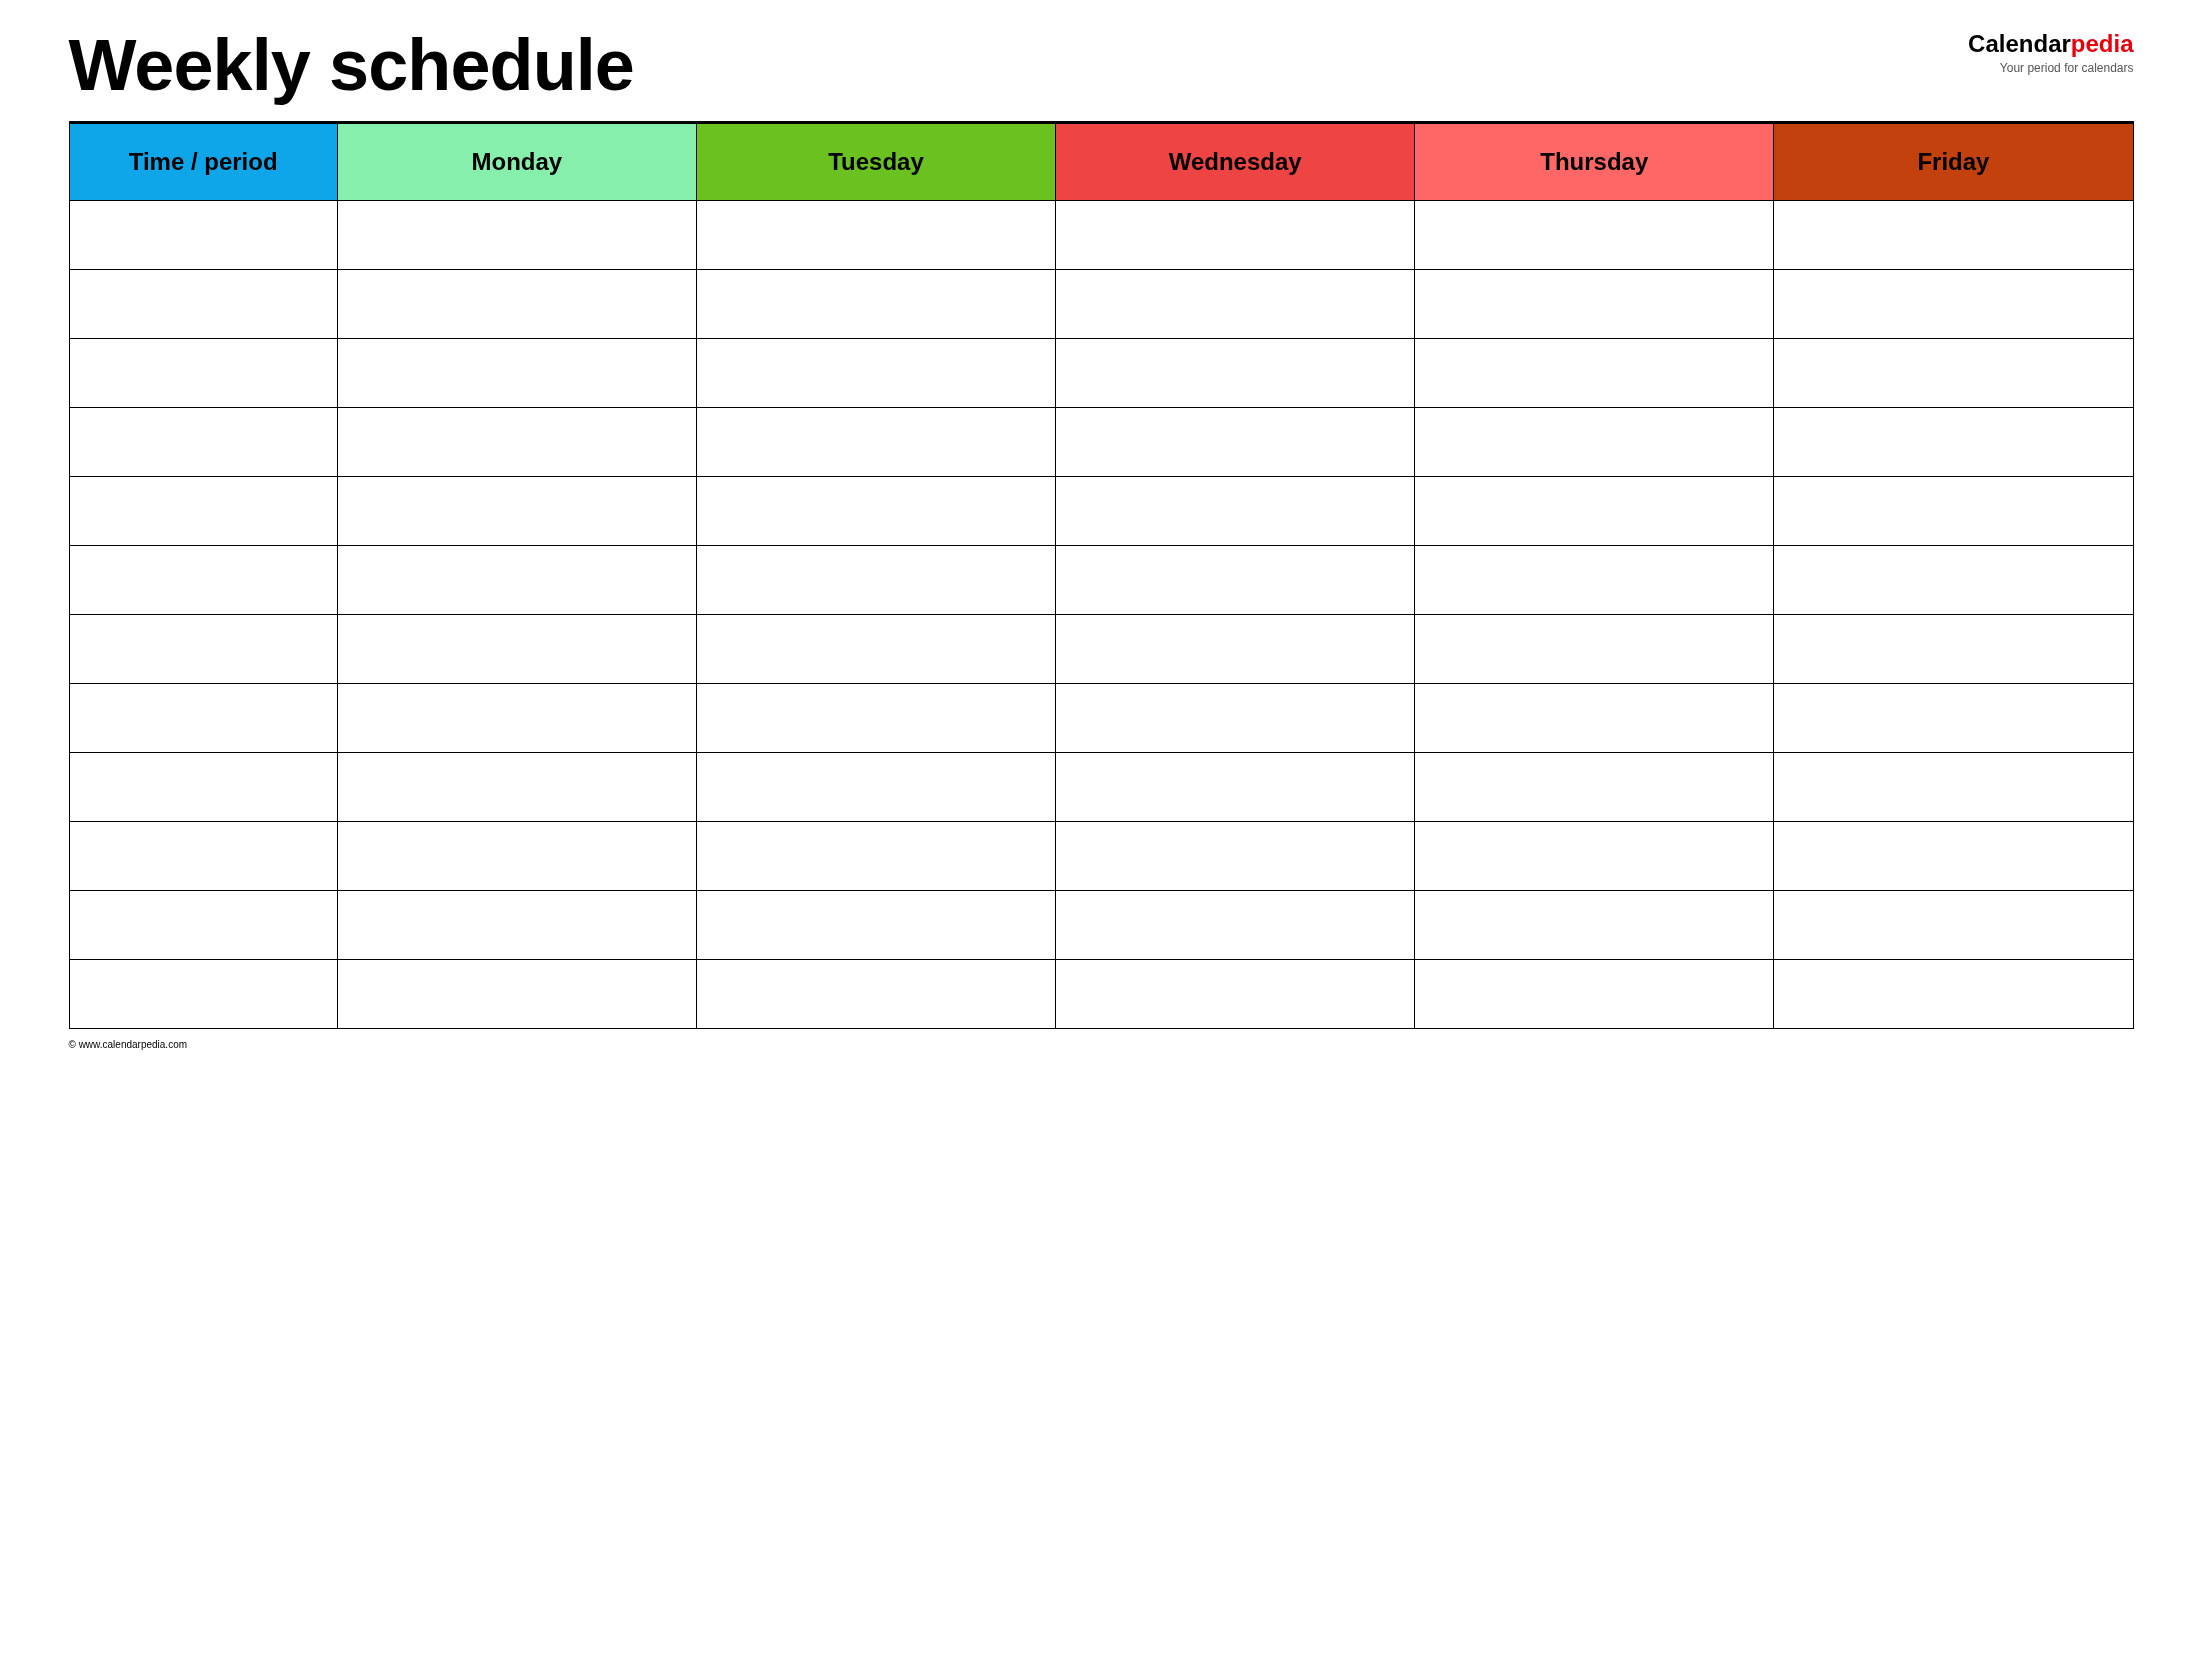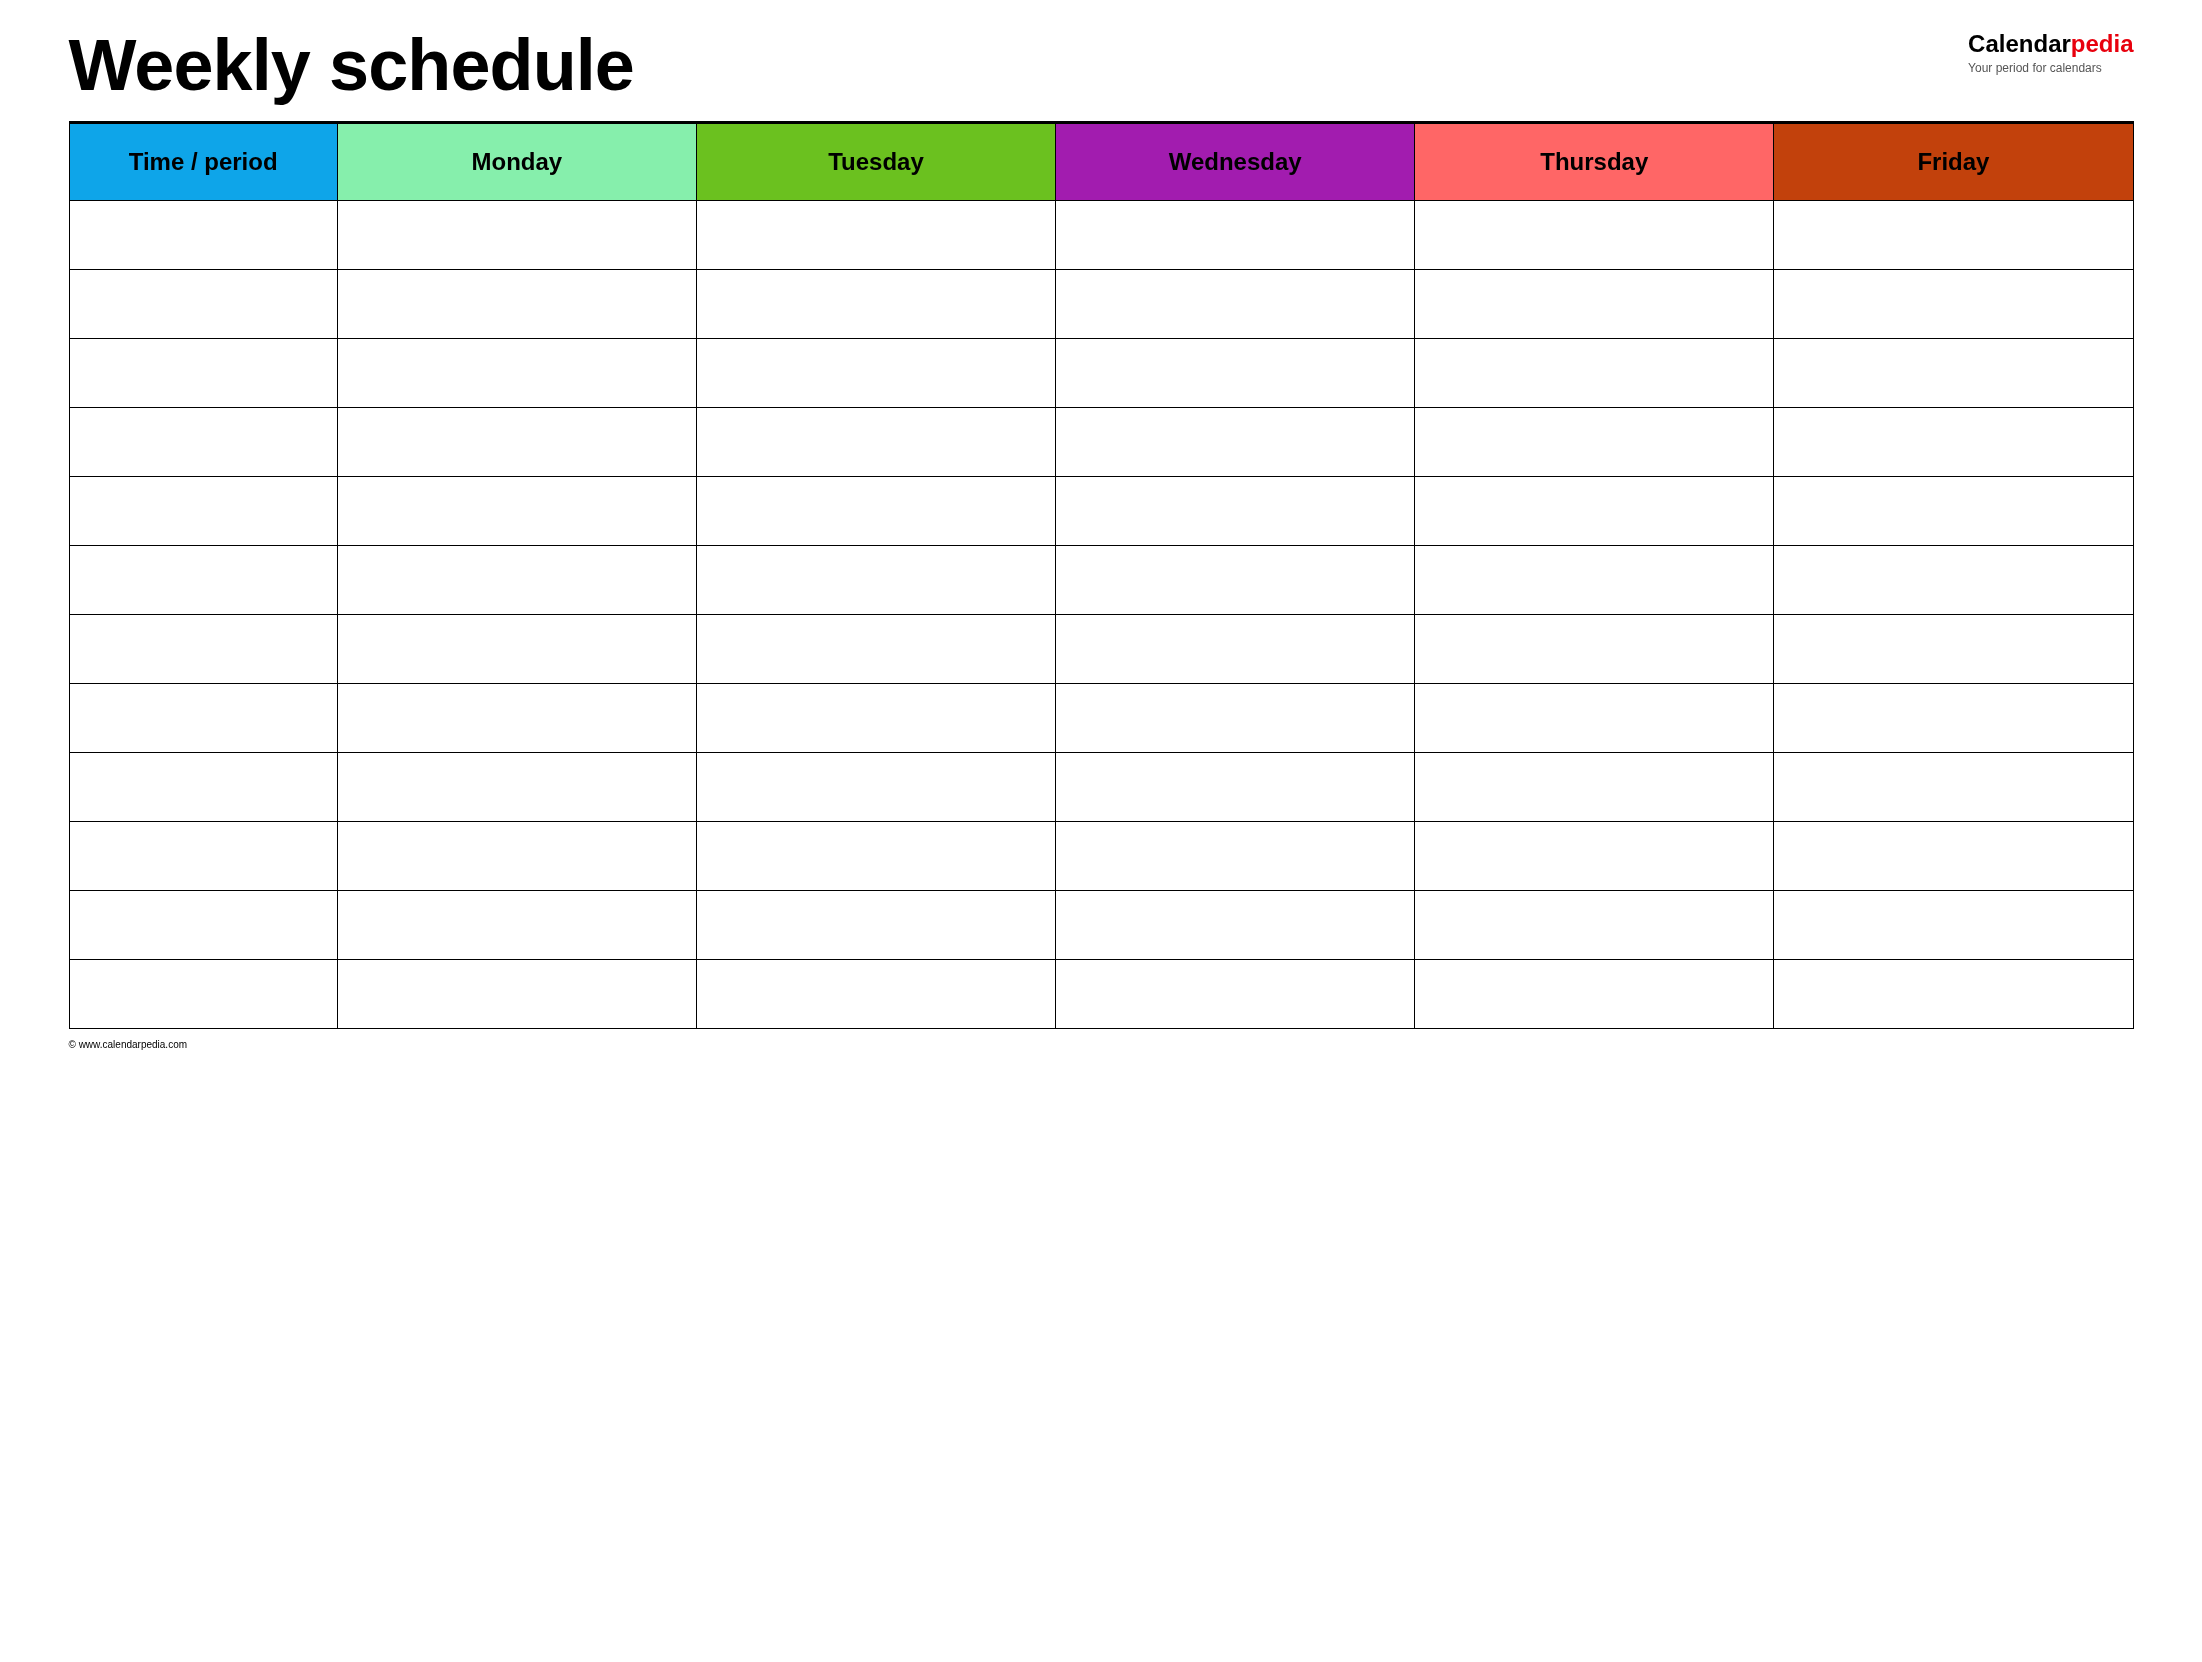--- a/index.html
+++ b/index.html
@@ -43,21 +43,21 @@
     .name-label {
       font-size: 22.4px;
       font-weight: bold;
       color: #000000;
       margin-top: 6.9px;
     }
 
     .logo-area {
       display: flex;
       flex-direction: column;
-      align-items: flex-start;
+      align-items: flex-end;
       padding-top: 4.3px;
     }
 
     .logo-text {
       font-size: 24px;
       font-weight: bold;
       color: #000000;
       line-height: 1.2;
     }
 
@@ -123,21 +123,21 @@
       background-color: #86efac;
       color: #000000;
     }
 
     .th-tuesday {
       background-color: #6bc11f;
       color: #000000;
     }
 
     .th-wednesday {
-      background-color: #a21caf;
+      background-color: #ef4444;
       color: #000000;
     }
 
     .th-thursday {
       background-color: #ff6666;
       color: #000000;
     }
 
     .th-friday {
       background-color: #c2410c;

